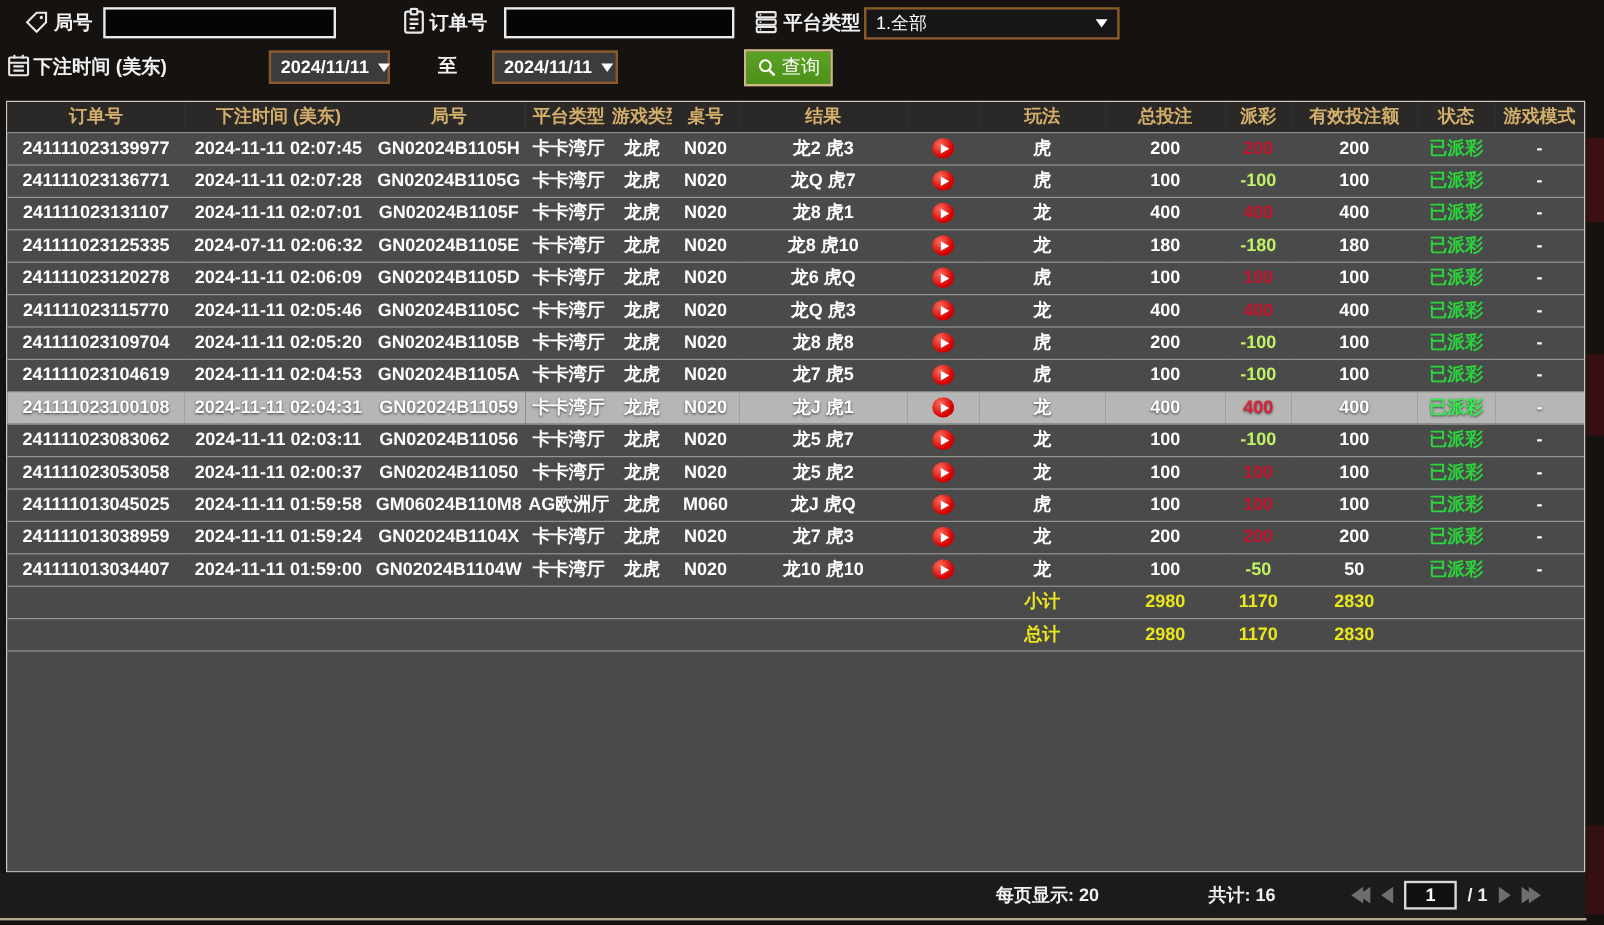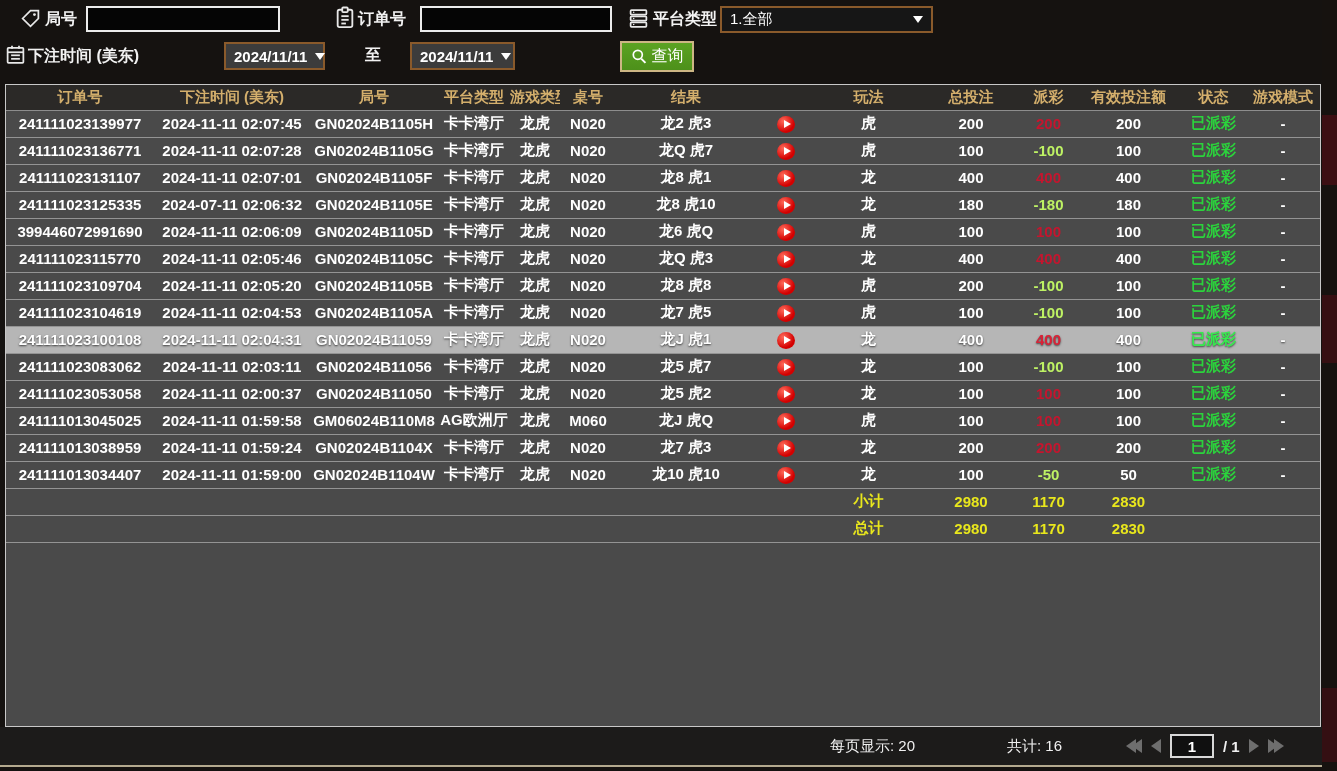--- a/index.html
+++ b/index.html
@@ -59,21 +59,21 @@
   tr.summary td { color:#e9e71c; font-weight:700; }
   .play-btn {
     display:inline-flex; width:18px; height:17px; border-radius:50%;
     background:radial-gradient(circle at 35% 30%, #ff6a5a, #d40000 65%);
     align-items:center; justify-content:center; cursor:pointer; vertical-align:middle;
   }
   .play-tri { width:0; height:0; border-top:4px solid transparent; border-bottom:4px solid transparent; border-left:7px solid #fff; margin-left:2px; }
 
   
   .footer { position:absolute; left:0; top:727px; width:1322px; height:38px; background:#1c1b1a; }
-  .foot-text { position:absolute; top:10px; font-size:15px; font-weight:400; color:#f0f0f0; }
+  .foot-text { position:absolute; top:10px; font-size:15px; font-weight:700; color:#f0f0f0; }
   .pager { position:absolute; left:1126px; top:7px; display:flex; align-items:center; gap:9px; }
   .arrow { display:flex; align-items:center; cursor:pointer; }
   .tl { width:0; height:0; border-top:7px solid transparent; border-bottom:7px solid transparent; border-right:10px solid #6e6e6e; }
   .tr2 { width:0; height:0; border-top:7px solid transparent; border-bottom:7px solid transparent; border-left:10px solid #6e6e6e; }
   .dbl .tl + .tl, .dbl .tr2 + .tr2 { margin-left:-4px; }
   .page-input {
     width:44px; height:24px; background:#101010; border:2px solid #d8d8d8;
     color:#fff; font-size:15px; font-weight:700; text-align:center; font-family:inherit;
   }
   .page-total { font-size:15px; font-weight:700; color:#f0f0f0; }
@@ -266,21 +266,21 @@
               <span class="play-tri"></span>
             </span></td>
           <td>龙</td>
           <td>180</td>
           <td class="neg">-180</td>
           <td>180</td>
           <td class="status">已派彩</td>
           <td>-</td>
         </tr>
         <tr class="datarow">
-          <td>399446072991690</td>
+          <td>241111023120278</td>
           <td>2024-11-11 02:06:09</td>
           <td>GN02024B1105D</td>
           <td>卡卡湾厅</td>
           <td>龙虎</td>
           <td>N020</td>
           <td>龙6 虎Q</td>
           <td><span class="play-btn">
               <span class="play-tri"></span>
             </span></td>
           <td>虎</td>

